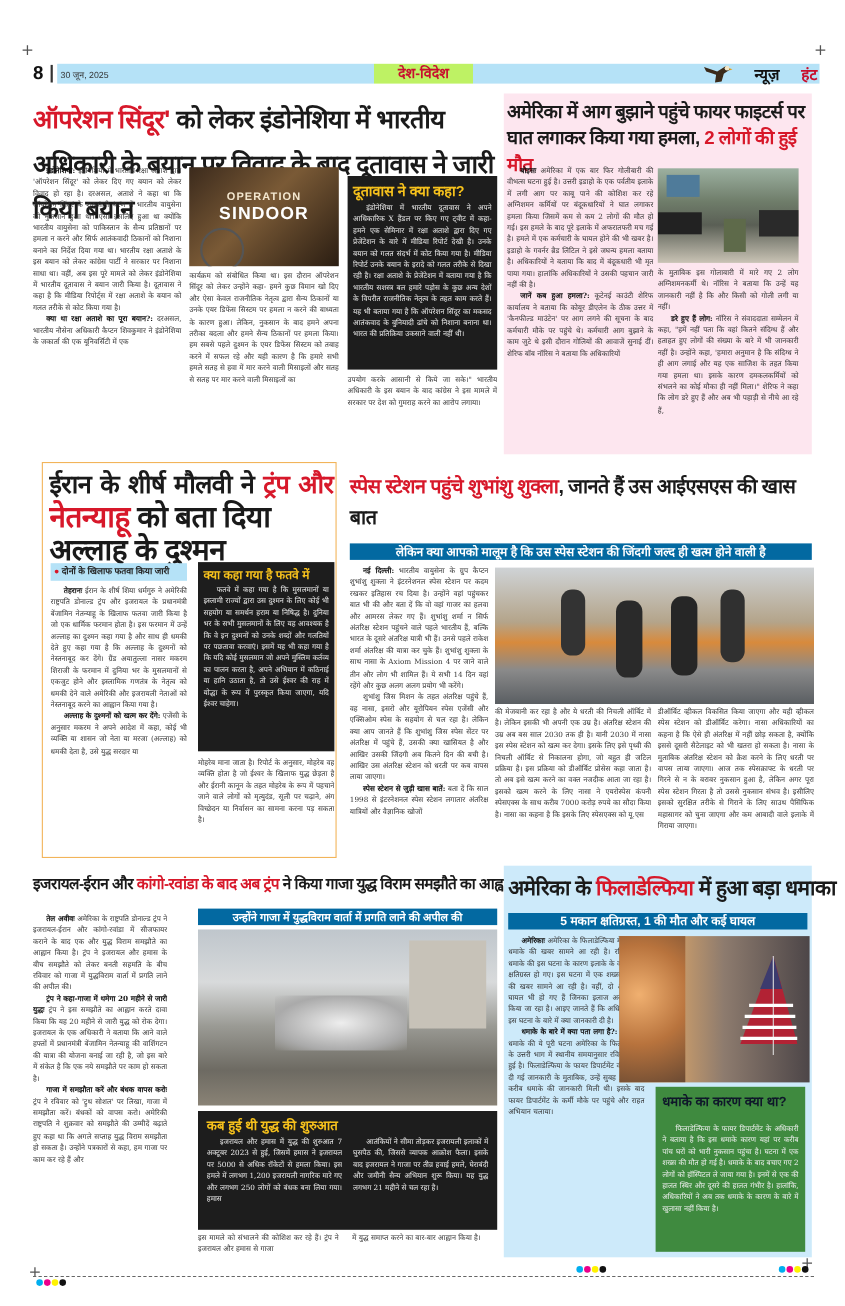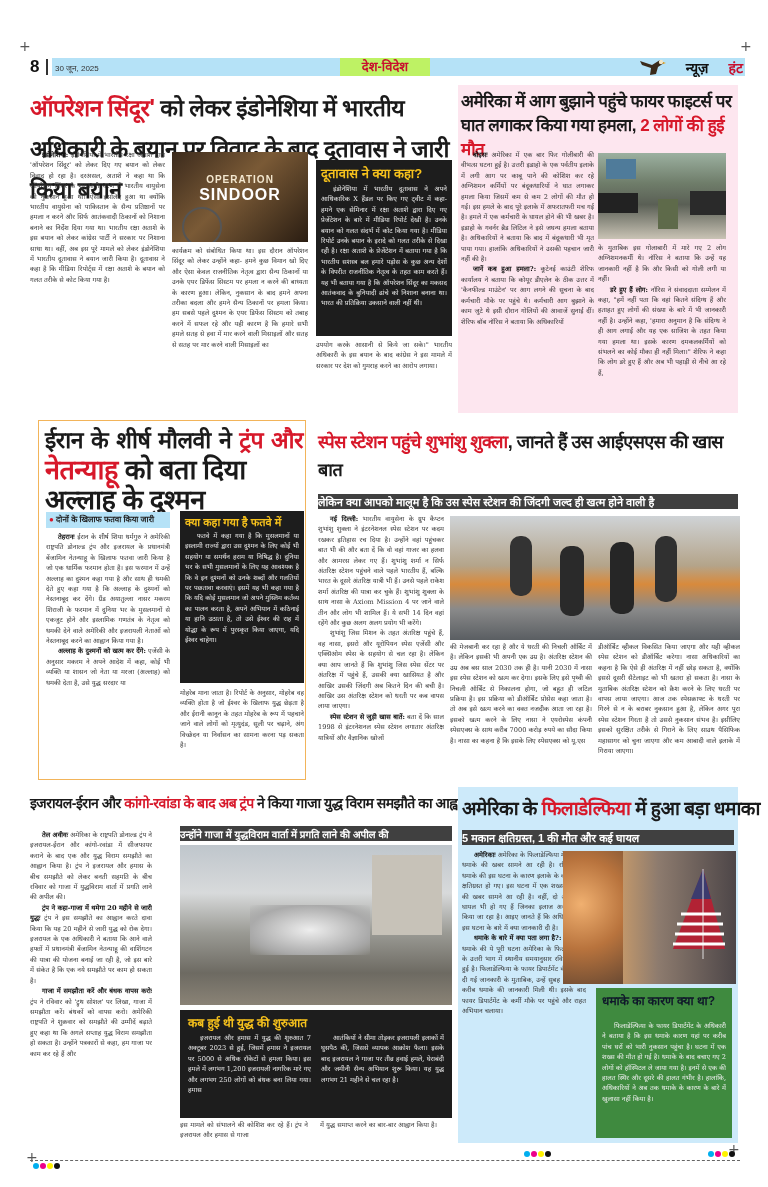--- a/index.html
+++ b/index.html
@@ -19,21 +19,21 @@
 .eagle{width:28px;height:20px;position:relative}
 .h1{font-family:"Liberation Sans",sans-serif;font-weight:bold;color:#1a1a1a;letter-spacing:-0.5px}
 .red{color:#d7182a}
 .txt{font-size:6.6px;line-height:10.4px;text-align:justify;color:#333;overflow:hidden}
 .txt p{text-indent:12px}
 .txt b{color:#111}
 .dark{background:#1d1d1d;color:#eee}
 .dark h3{font:bold 13px "Liberation Sans",sans-serif;color:#f6c11c;margin-bottom:2px}
 .dark .txt{color:#eee}
 .imgbox{position:absolute;overflow:hidden}
-.bluebar{background:#404040;color:#fff;font:bold 11px "Liberation Sans",sans-serif;height:15px;line-height:17px}
+.bluebar{background:#0369a1;color:#fff;font:bold 11px "Liberation Sans",sans-serif;text-align:center;height:15px;line-height:17px}
 .bottomline{position:absolute;left:30px;top:1160px;width:710px;border-top:1px dashed #666}
 .dots{position:absolute;display:flex;gap:1px}
 .dots span{width:6px;height:6px;border-radius:50%}
 </style>
 </head>
 <body>
 
 <div class="crop" style="left:19px;top:39px">+</div>
 <div class="crop" style="left:740px;top:39px">+</div>
 <div class="crop" style="left:26px;top:1150px">+</div>
@@ -59,20 +59,21 @@
   </div>
 </div>
 
 <div class="abs" style="left:30px;top:88px;width:420px">
   <div class="h1" style="font-size:23px;line-height:41px">
     <span class="red">ऑपरेशन सिंदूर'</span><span> को लेकर इंडोनेशिया में भारतीय अधिकारी के बयान पर विवाद के बाद दूतावास ने जारी किया बयान</span>
   </div>
 </div>
 <div class="abs txt" style="left:30px;top:150px;width:135px;height:228px">
   <p><b>इंडोनेशिया:</b> <span>इंडोनेशिया में भारतीय रक्षा अताशे द्वारा 'ऑपरेशन सिंदूर' को लेकर दिए गए बयान को लेकर विवाद हो रहा है। दरअसल, अताशे ने कहा था कि ऑपरेशन सिंदूर के शुरुआती चरण में भारतीय वायुसेना को नुकसान हुआ था। ऐसा इसलिए हुआ था क्योंकि भारतीय वायुसेना को पाकिस्तान के सैन्य प्रतिष्ठानों पर हमला न करने और सिर्फ आतंकवादी ठिकानों को निशाना बनाने का निर्देश दिया गया था। भारतीय रक्षा अताशे के इस बयान को लेकर कांग्रेस पार्टी ने सरकार पर निशाना साधा था। वहीं, अब इस पूरे मामले को लेकर इंडोनेशिया में भारतीय दूतावास ने बयान जारी किया है। दूतावास ने कहा है कि मीडिया रिपोर्ट्स में रक्षा अताशे के बयान को गलत तरीके से कोट किया गया है।</span></p>
+  <p><b>क्या था रक्षा अताशे का पूरा बयान?:</b> <span>दरअसल, भारतीय नौसेना अधिकारी कैप्टन शिवकुमार ने इंडोनेशिया के जकार्ता की एक यूनिवर्सिटी में एक</span></p>
 </div>
 <div class="imgbox" style="left:172px;top:152px;width:136px;height:90px;background:linear-gradient(135deg,#3b2a1c,#7a5a36 45%,#2a1d12)">
   <div style="position:absolute;top:22px;width:100%;text-align:center;font:bold 10px 'Liberation Sans',sans-serif;color:#f3e7cf;letter-spacing:1px">OPERATION</div>
   <div style="position:absolute;top:34px;width:100%;text-align:center;font:bold 16px 'Liberation Sans',sans-serif;color:#fff;letter-spacing:1px">SINDOOR</div>
   <div style="position:absolute;left:10px;top:55px;width:40px;height:40px;border-radius:50%;border:2px solid #555"></div>
 </div>
 <div class="abs txt" style="left:172px;top:246px;width:136px;height:132px">
   <span>कार्यक्रम को संबोधित किया था। इस दौरान ऑपरेशन सिंदूर को लेकर उन्होंने कहा- हमने कुछ विमान खो दिए और ऐसा केवल राजनीतिक नेतृत्व द्वारा सैन्य ठिकानों या उनके एयर डिफेंस सिस्टम पर हमला न करने की बाध्यता के कारण हुआ। लेकिन, नुकसान के बाद हमने अपना तरीका बदला और हमने सैन्य ठिकानों पर हमला किया। हम सबसे पहले दुश्मन के एयर डिफेंस सिस्टम को तबाह करने में सफल रहे और यही कारण है कि हमारे सभी हमले सतह से हवा में मार करने वाली मिसाइलों और सतह से सतह पर मार करने वाली मिसाइलों का</span>
 </div>
 <div class="abs dark" style="left:316px;top:160px;width:136px;height:176px;padding:4px 5px">

